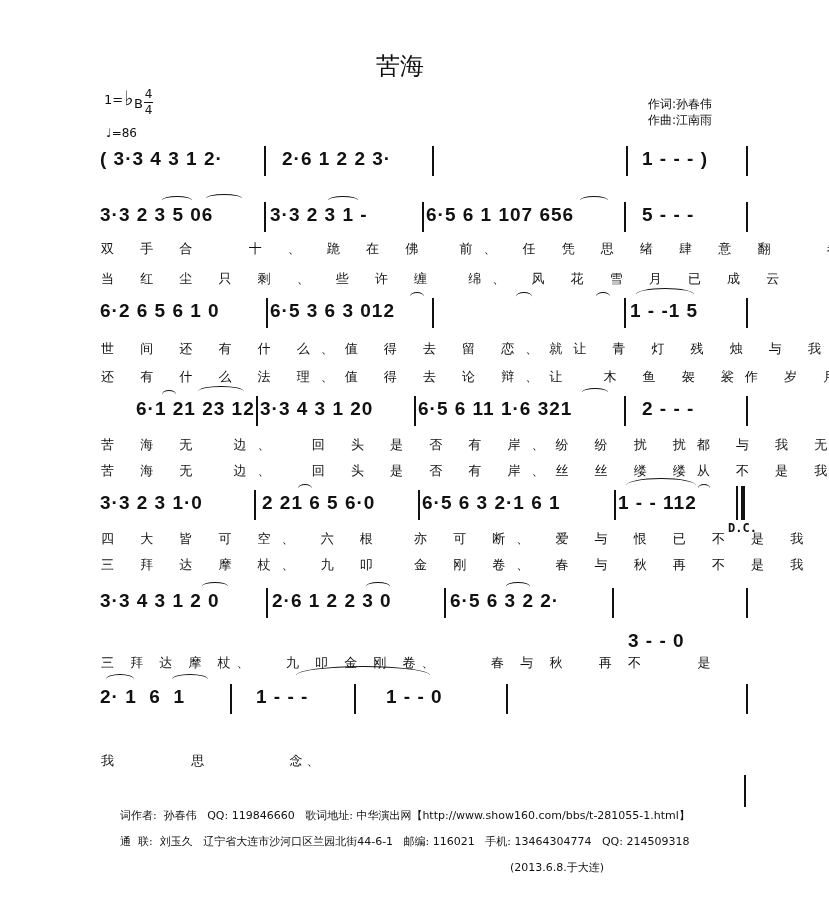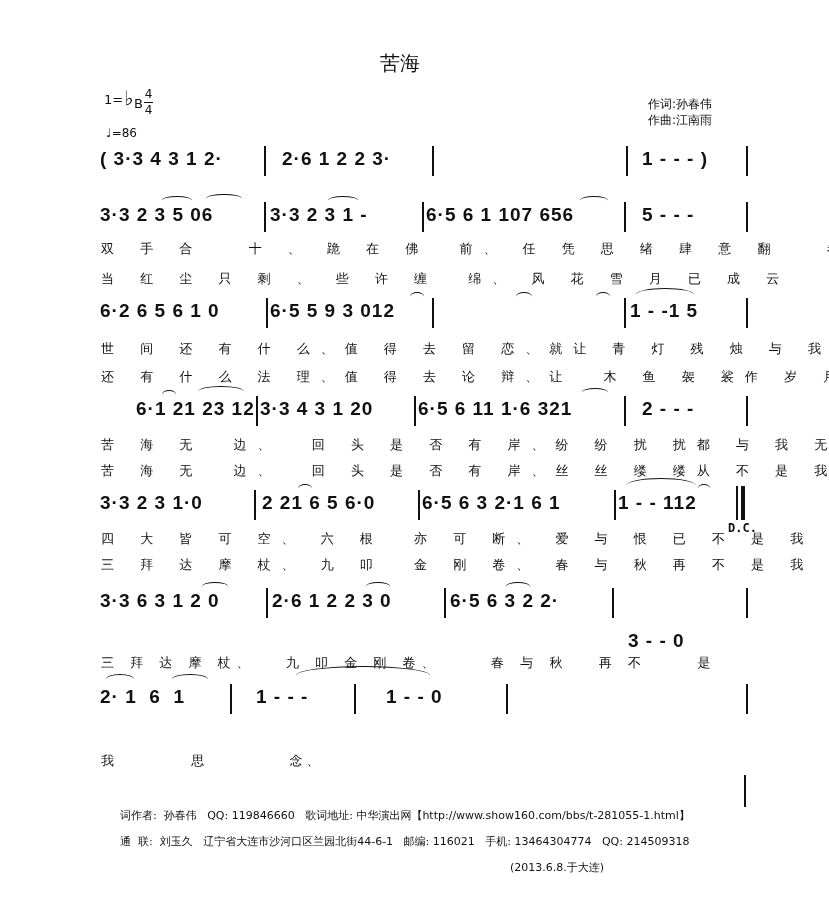--- a/index.html
+++ b/index.html
@@ -1,19 +1,19 @@
 <!DOCTYPE html>
 <html><head>
   <meta charset="utf-8">
   <style>
     html, body { margin:0; padding:0; background:#ffffff; }
     body { width:829px; height:907px; position:relative; overflow:hidden;
            font-family:"DejaVu Sans", sans-serif; color:#111; }
     .abs { position:absolute; }
-    .title { left:0; width:800px; top:50px; text-align:center; font-size:20px; }
+    .title { left:0; width:800px; top:50px; text-align:center; font-size:24px; }
     .key { left:104px; top:92px; font-size:13px; }
     .key .flat { position:absolute; left:20px; top:-6px; font-size:20px; }
     .key .b { position:absolute; left:30px; top:4px; font-size:13px; }
     .key .tsig { position:absolute; left:40px; top:-4px; font-size:12px; line-height:13px; text-align:center; }
     .key .tsig .line { border-top:1px solid #111; width:9px; margin:1px auto; }
     .tempo { left:106px; top:126px; font-size:12px; }
     .credits { left:648px; top:96px; font-size:12px; line-height:16px; }
     .row { position:absolute; left:96px; width:660px; height:30px; }
     .bar { position:absolute; top:0; width:1.5px; height:30px; background:#111; }
     .dbl { position:absolute; top:-4px; width:2px; height:34px; background:#111; }
@@ -70,21 +70,21 @@
   <div class="bar" style="left:528px;"></div>
   <span class="seg" style="left:546px;">5 - - -</span>
   <div class="bar" style="left:650px;"></div>
 </div>
 <div class="lyr" style="top:240px;">双 手 合   十 、 跪 在 佛  前、 任 凭 思 绪 肆 意 翻   卷、</div>
 <div class="lyr" style="top:270px;">当 红 尘 只 剩 、 些 许 缠  绵、 风 花 雪 月 已 成 云   烟、</div>
 
 <div class="row" style="top:298px;">
   <span class="seg" style="left:4px;">6·2 6 5 6 1 0</span>
   <div class="bar" style="left:170px;"></div>
-  <span class="seg" style="left:174px;">6·5 5 9 3 012</span>
+  <span class="seg" style="left:174px;">6·5 3 6 3 012</span>
   <div class="slur" style="left:314px;width:14px;top:-6px;"></div>
   <div class="bar" style="left:336px;"></div>
   <div class="slur" style="left:420px;width:16px;top:-6px;"></div>
   <div class="slur" style="left:500px;width:14px;top:-6px;"></div>
   <div class="bar" style="left:528px;"></div>
   <div class="slur" style="left:540px;width:58px;top:-10px;height:12px;"></div>
   <span class="seg" style="left:534px;">1 - -1 5</span>
   <div class="bar" style="left:650px;"></div>
 </div>
 <div class="lyr" style="top:340px;">世 间 还 有 什 么、值 得 去 留 恋、就让 青 灯 残 烛 与 我 为 伴、  (啊)</div>
@@ -119,21 +119,21 @@
   <span class="seg" style="left:522px;">1 - - 112</span>
   <div class="dbl" style="left:640px;"></div>
   <div class="dbl2" style="left:645px;"></div>
 </div>
 <div class="dc">D.C.</div>
 <div class="lyr" style="top:530px;">四 大 皆 可 空、 六 根  亦 可 断、 爱 与 恨 已 不 是 我 的  缘、</div>
 <div class="lyr" style="top:556px;">三 拜 达 摩 杖、 九 叩  金 刚 卷、 春 与 秋 再 不 是 我 思  念、     (啊)</div>
 
 <div class="row" style="top:588px;">
   <div class="slur" style="left:106px;width:26px;top:-6px;"></div>
-  <span class="seg" style="left:4px;">3·3 6 3 1 2 0</span>
+  <span class="seg" style="left:4px;">3·3 4 3 1 2 0</span>
   <div class="bar" style="left:170px;"></div>
   <div class="slur" style="left:270px;width:24px;top:-6px;"></div>
   <span class="seg" style="left:176px;">2·6 1 2 2 3 0</span>
   <div class="bar" style="left:348px;"></div>
   <div class="slur" style="left:410px;width:24px;top:-6px;"></div>
   <span class="seg" style="left:354px;">6·5 6 3 2 2·</span>
   <div class="bar" style="left:516px;"></div>
   <span class="seg" style="left:532px;margin-top:40px;">3 - - 0</span>
   <div class="bar" style="left:650px;"></div>
 </div>

